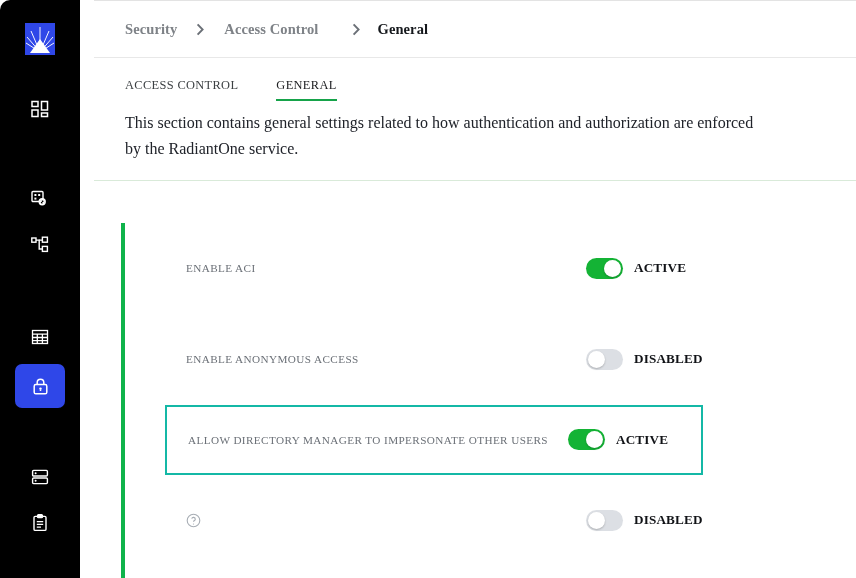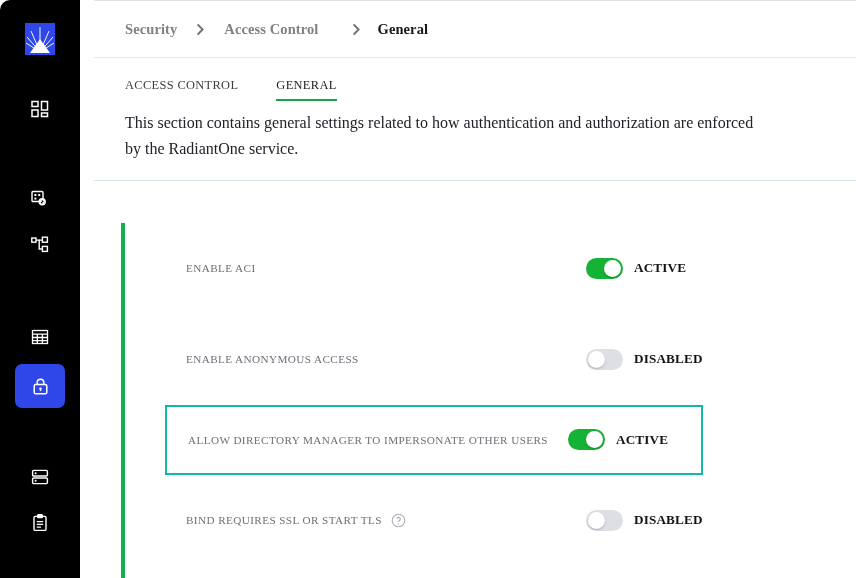--- a/index.html
+++ b/index.html
@@ -401,21 +401,20 @@
           <div class="row-control">
             <div class="toggle on">
               <div class="knob"></div>
             </div>
             <span class="state-label">ACTIVE</span>
           </div>
         </div>
 
         <div class="row">
           <div class="row-label">
-            <span>BIND REQUIRES SSL OR START TLS</span>
             <span class="help-icon">
               <svg width="15" height="15" viewBox="0 0 15 15" fill="none" stroke="#a7adb4" stroke-width="1.1">
                 <circle cx="7.5" cy="7.5" r="6.3"></circle>
                 <path d="M5.7 5.6a1.85 1.85 0 0 1 3.6.6c0 1.25-1.8 1.35-1.8 2.6" stroke-width="1.1"></path>
                 <circle cx="7.5" cy="11" r="0.62" fill="#a7adb4" stroke="none"></circle>
               </svg>
             </span>
           </div>
           <div class="row-control">
             <div class="toggle off">

